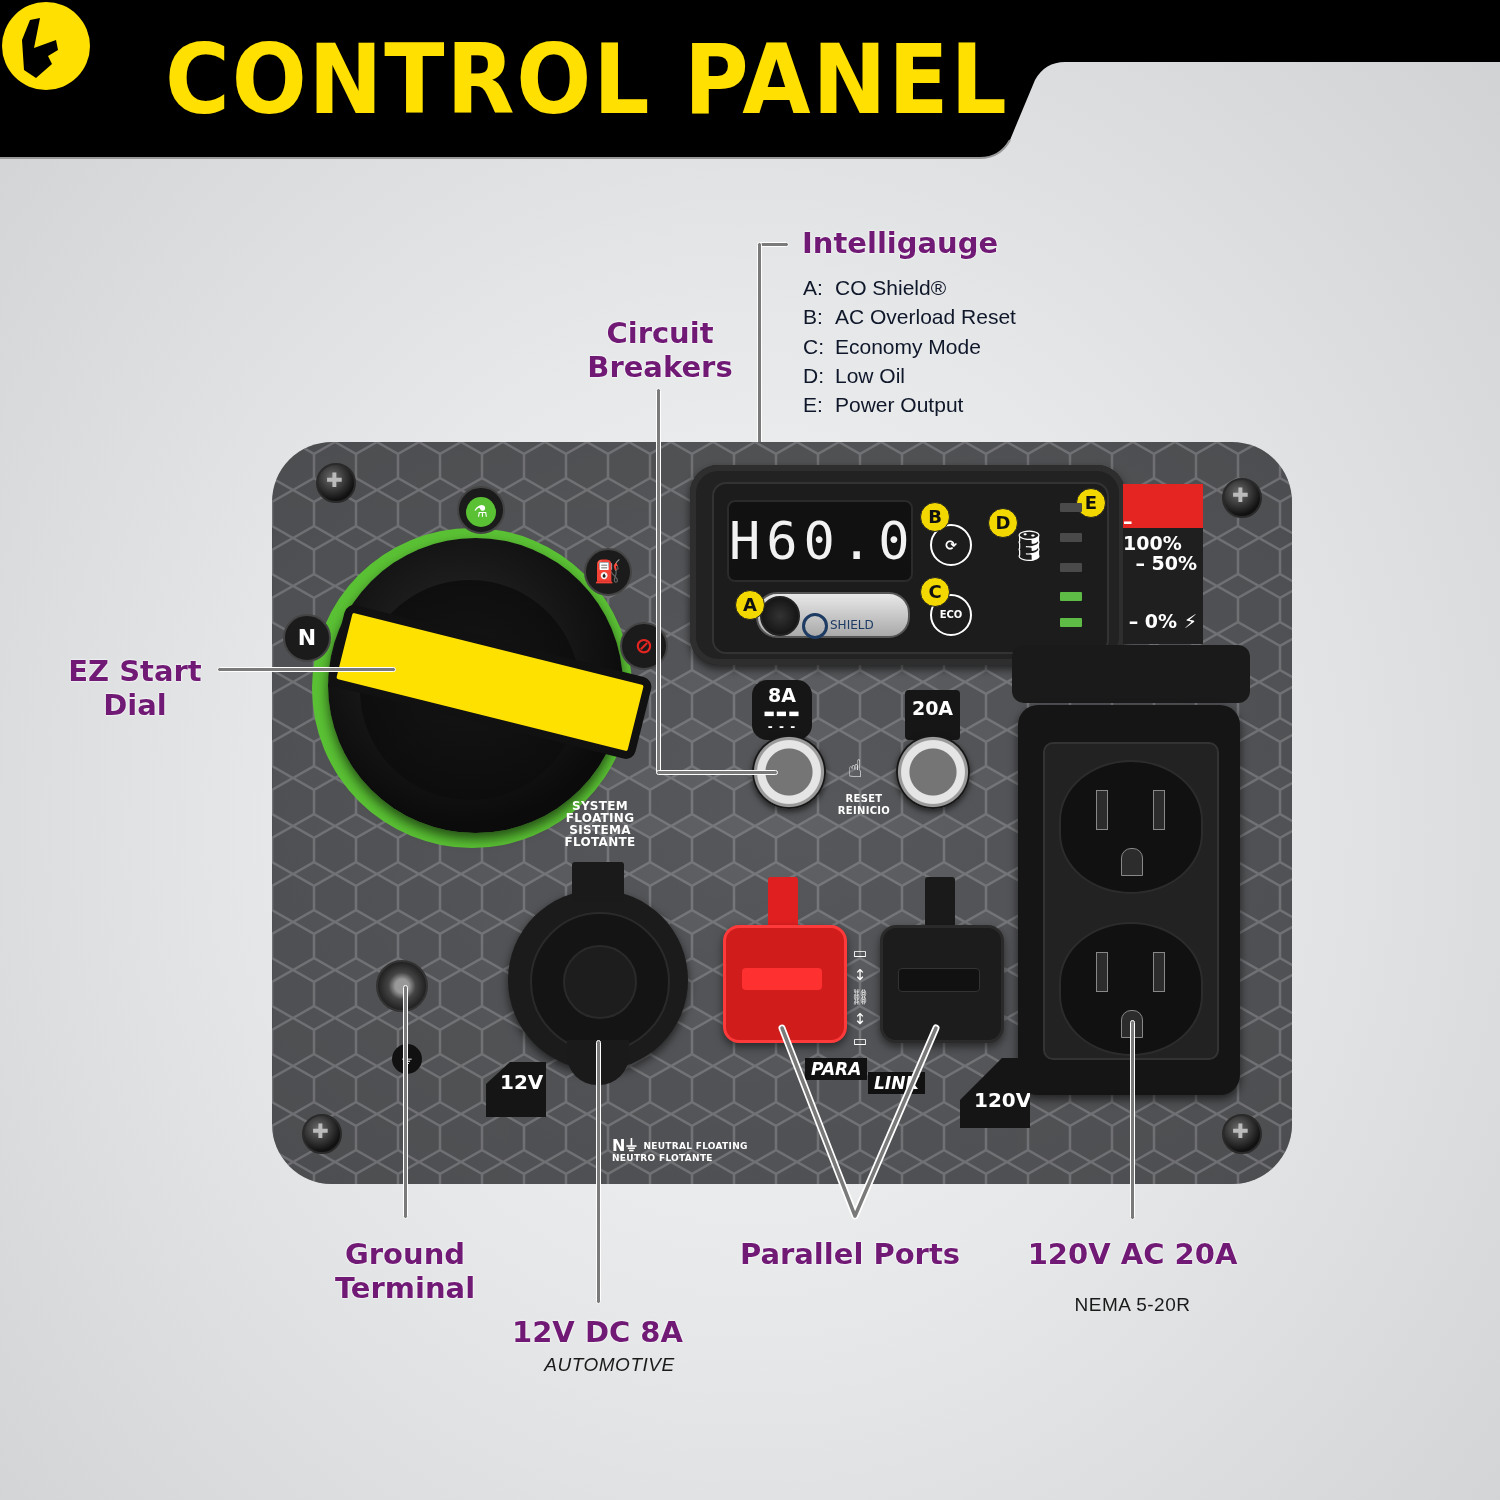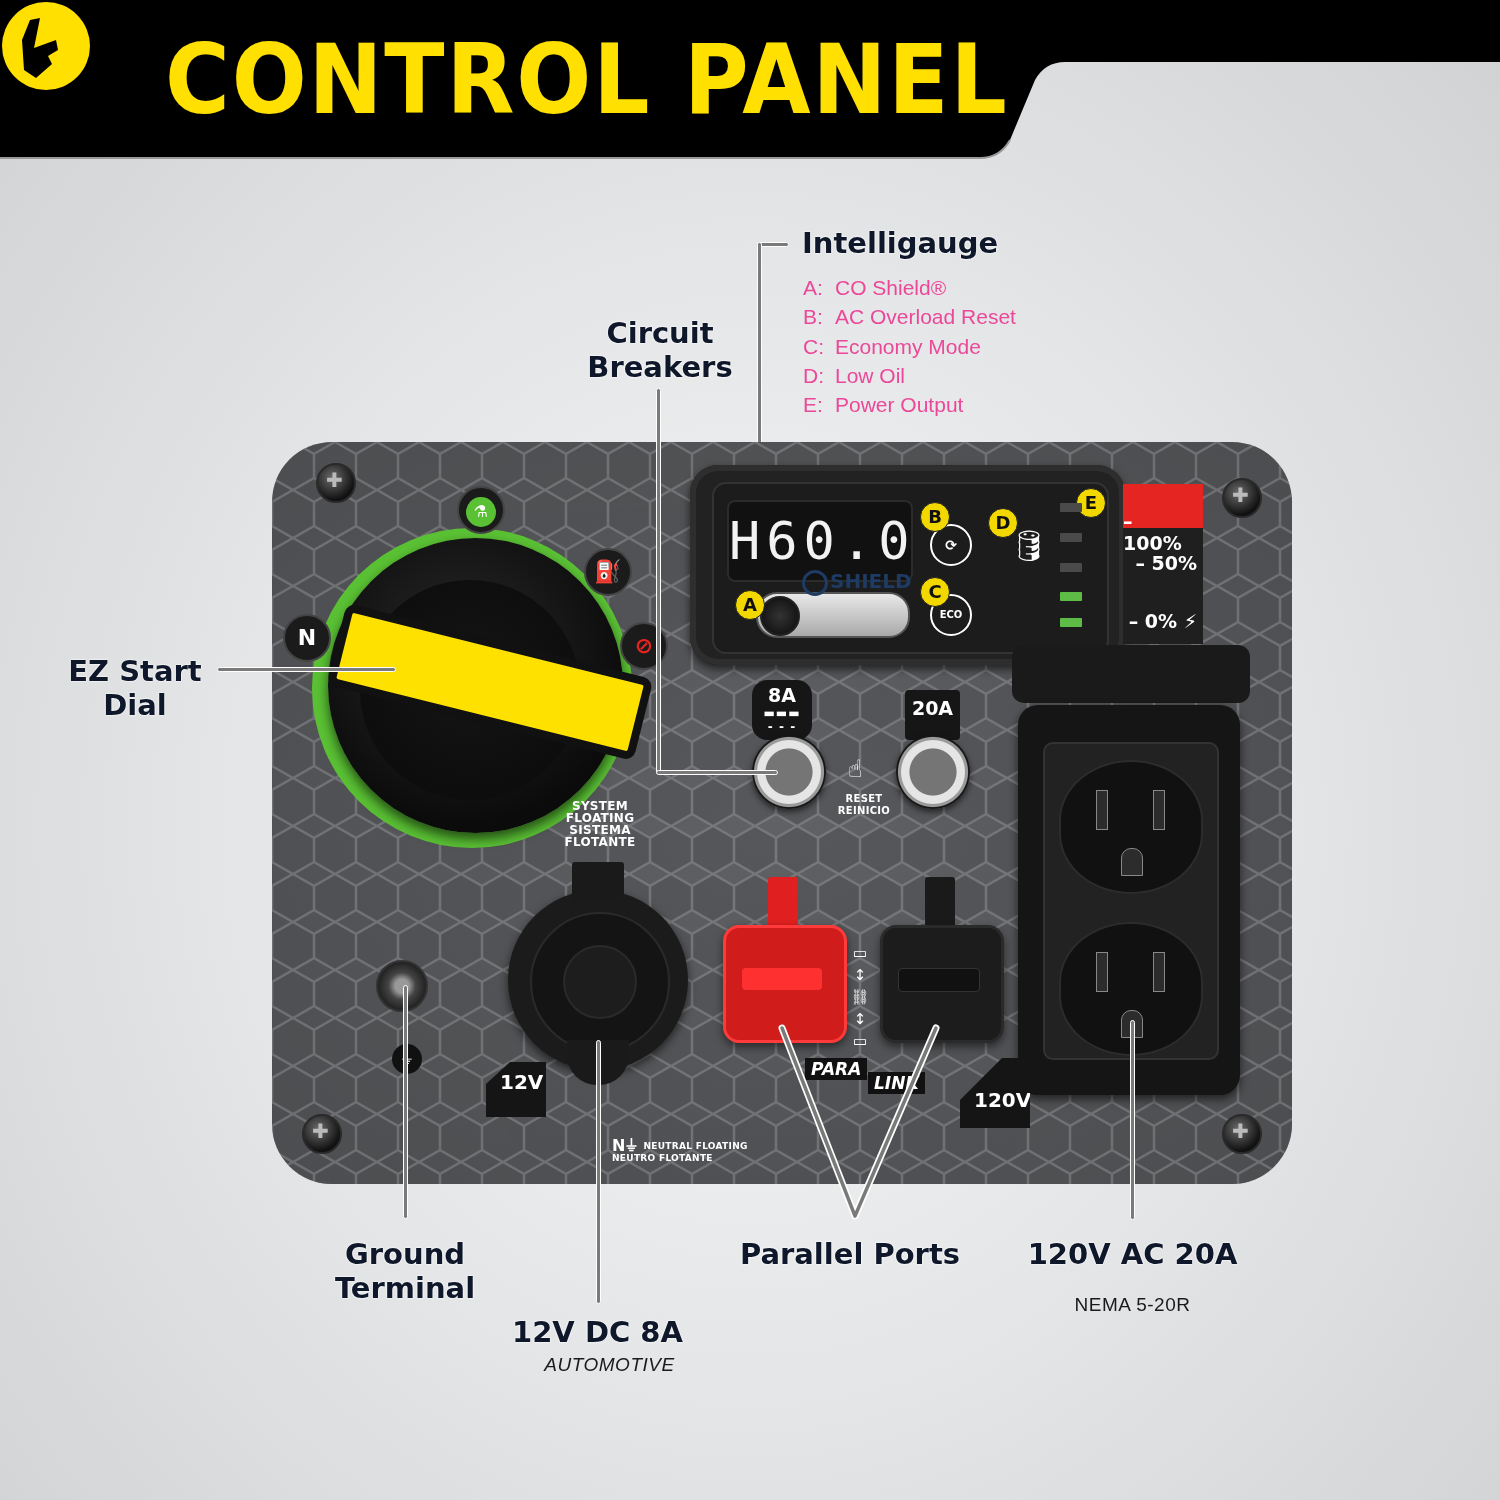--- a/index.html
+++ b/index.html
@@ -7,46 +7,46 @@
     background:radial-gradient(ellipse at 50% 55%, #f4f5f5 0%, #e6e7e8 45%, #cfd1d3 100%);
     font-family:"DejaVu Sans","Liberation Sans",sans-serif;}
   .abs{position:absolute;}
   
   .header{left:0;top:0;width:1500px;height:160px;}
   .header svg{position:absolute;left:0;top:0;}
   .title{left:165px;top:30px;font-family:"DejaVu Sans",sans-serif;font-weight:bold;font-size:96px;
     color:#ffe000;letter-spacing:2px;transform:scaleX(0.92);transform-origin:left center;line-height:100px;}
   .logo{left:40px;top:40px;width:92px;height:92px;}
   
-  .lbl{font-weight:bold;color:#0f172a;font-size:29px;text-align:center;line-height:34px;
+  .lbl{font-weight:bold;color:#701a75;font-size:29px;text-align:center;line-height:34px;
     text-shadow:0 0 2px #fff,0 0 2px #fff;}
   .sub{font-size:19px;color:#1a1a1a;text-align:center;font-family:"Liberation Sans",sans-serif;letter-spacing:0.5px;}
   .leader{background:#7a7a7a;border:1.5px solid #fff;border-radius:3px;box-sizing:content-box;}
-  .intel-list{left:803px;top:273px;font-family:"Liberation Sans",sans-serif;font-size:21px;color:#ec4899;line-height:29.3px;}
+  .intel-list{left:803px;top:273px;font-family:"Liberation Sans",sans-serif;font-size:21px;color:#0f172a;line-height:29.3px;}
   .intel-list .k{display:inline-block;width:32px;}
   
   .panel{left:272px;top:442px;width:1020px;height:742px;border-radius:60px;
     background-color:#58595c;overflow:hidden;
     background-image:
       radial-gradient(ellipse at 50% 50%, rgba(255,255,255,0.05), rgba(0,0,0,0.15));
   }
   .hex{position:absolute;left:0;top:0;width:100%;height:100%;opacity:0.55;}
   .screw{width:36px;height:36px;border-radius:50%;background:radial-gradient(circle at 40% 35%,#6a6a6a,#111 70%);
     border:2px solid #2a2a2a;}
   .screw::after{content:"✚";position:absolute;left:8px;top:3px;color:#bbb;font-size:20px;}
   
   .gauge{left:690px;top:465px;width:435px;height:200px;border-radius:28px;background:#222;
     box-shadow:inset 0 0 0 6px #2e2e2e, 0 4px 8px rgba(0,0,0,.6);}
   .gauge-inner{left:712px;top:482px;width:393px;height:168px;border-radius:14px;background:#1c1c1c;border:2px solid #333;}
   .lcd{left:727px;top:500px;width:182px;height:78px;border-radius:8px;background:#111;border:2px solid #2b2b2b;
     color:#f2f2f2;font-family:"DejaVu Sans Mono",monospace;font-size:52px;letter-spacing:6px;line-height:78px;text-align:center;}
   .coshield{left:756px;top:592px;width:150px;height:42px;border-radius:21px;background:linear-gradient(#e8e8e8,#a9a9a9);
     border:2px solid #555;}
   .cos-sensor{left:760px;top:596px;width:36px;height:36px;border-radius:50%;background:radial-gradient(#333,#0a0a0a);border:2px solid #222;}
-  .cos-text{left:802px;top:568px;font-weight:bold;font-size:20px;color:#1d3b63;line-height:26px;}
+  .cos-text{left:802px;top:612px;font-weight:normal;font-size:12px;color:#1d3b63;line-height:26px;}
   .badge{width:28px;height:28px;border-radius:50%;background:#f3d800;color:#111;font-weight:bold;font-size:18px;
     text-align:center;line-height:28px;border:1.5px solid #222;}
   .roundicon{width:38px;height:38px;border-radius:50%;border:2.5px solid #fff;color:#fff;text-align:center;font-size:14px;line-height:38px;font-weight:bold;}
   .led{width:22px;height:9px;border-radius:1px;}
   .scale{left:1123px;top:484px;width:80px;height:160px;background:#1f1f1f;}
   .scale .s{position:absolute;right:6px;color:#fff;font-weight:bold;font-size:19px;}
   
   .dial-ring{left:312px;top:528px;width:320px;height:320px;border-radius:50%;background:#5ac134;}
   .dial{left:328px;top:538px;width:295px;height:295px;border-radius:50%;background:radial-gradient(circle at 45% 40%,#2a2a2a,#0b0b0b 70%);
     box-shadow:0 6px 12px rgba(0,0,0,.6);}

